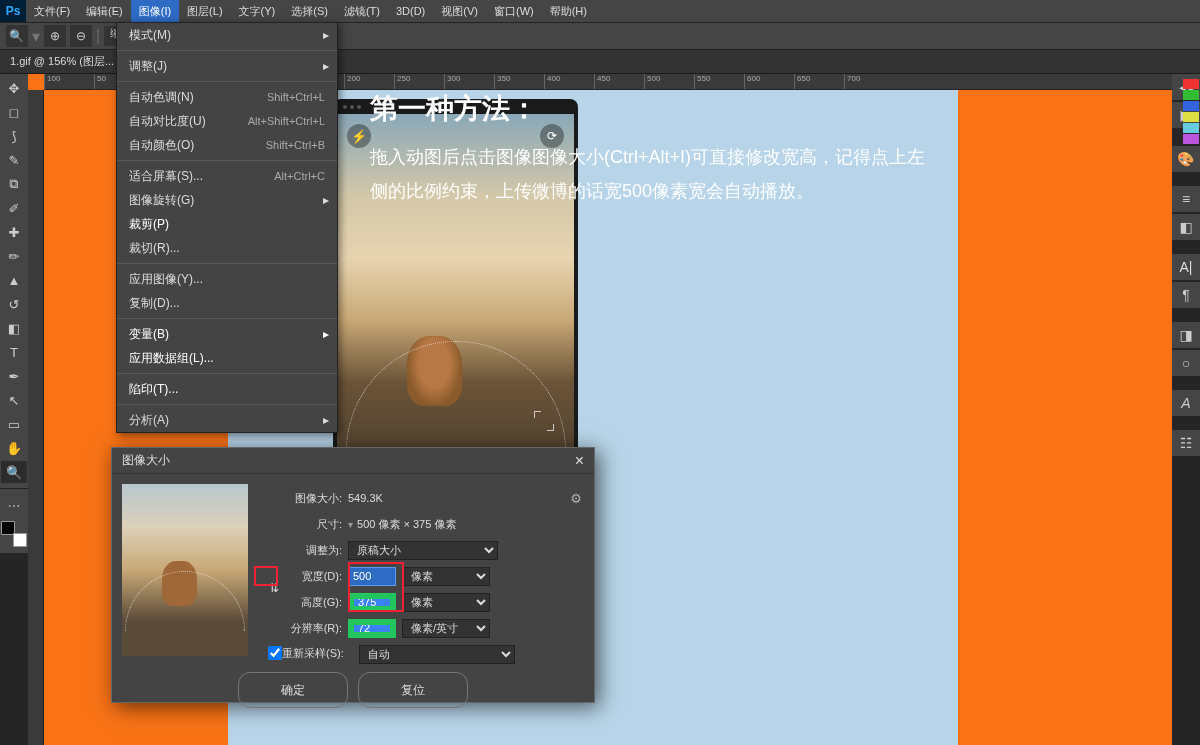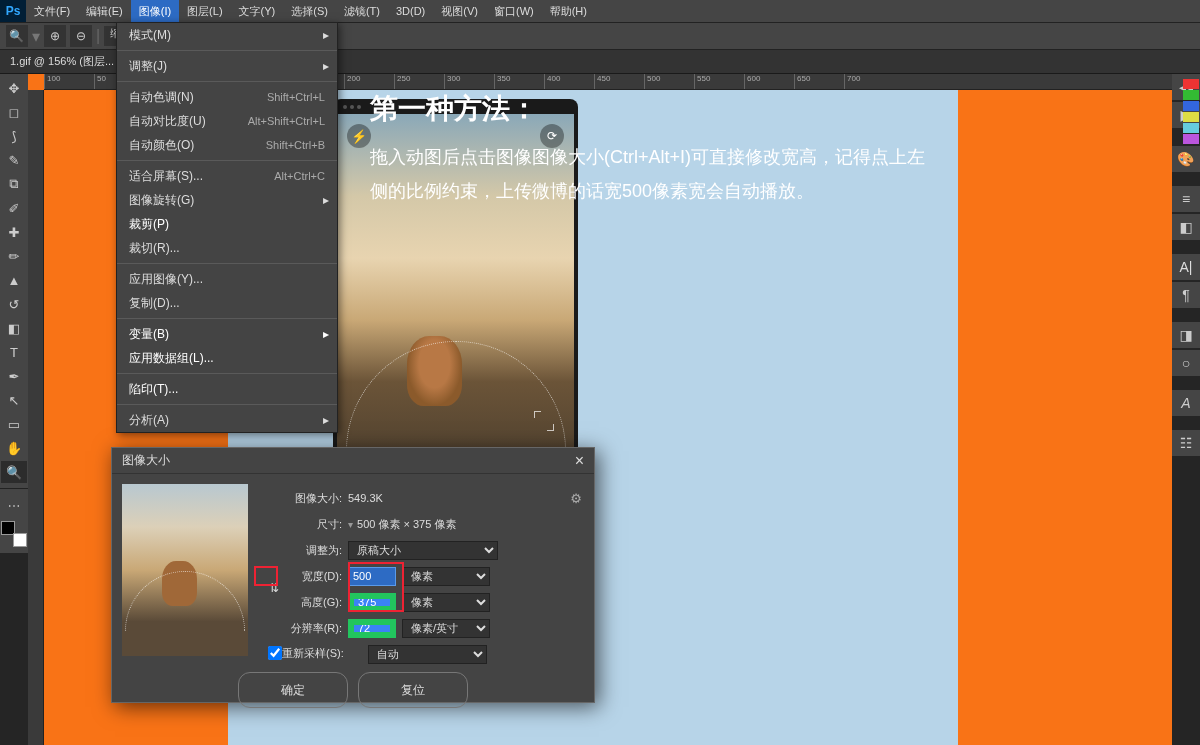--- a/index.html
+++ b/index.html
@@ -329,21 +329,21 @@
         <input class="finput" value="72" style="">
         <select class="fselect" style="margin-left:6px"><option>像素/英寸</option></select>
       </div>
       <div class="frow">
         <label style="width:auto;padding-left:10px">
           <span class="checkbox">
               <input type="checkbox" checked="" style=""> 
               <span>重新采样(S):</span>
             </span>
         </label>
-        <select class="fselect" style="margin-left:18px;width:119px"><option>自动</option></select>
+        <select class="fselect" style="margin-left:9px;width:156px"><option>自动</option></select>
       </div>
     </div>
   </div>
   <div class="dlg-btns">
     <button class="dlg-btn">确定</button>
     <button class="dlg-btn">复位</button>
   </div>
 </div>
 
 </body></html>

